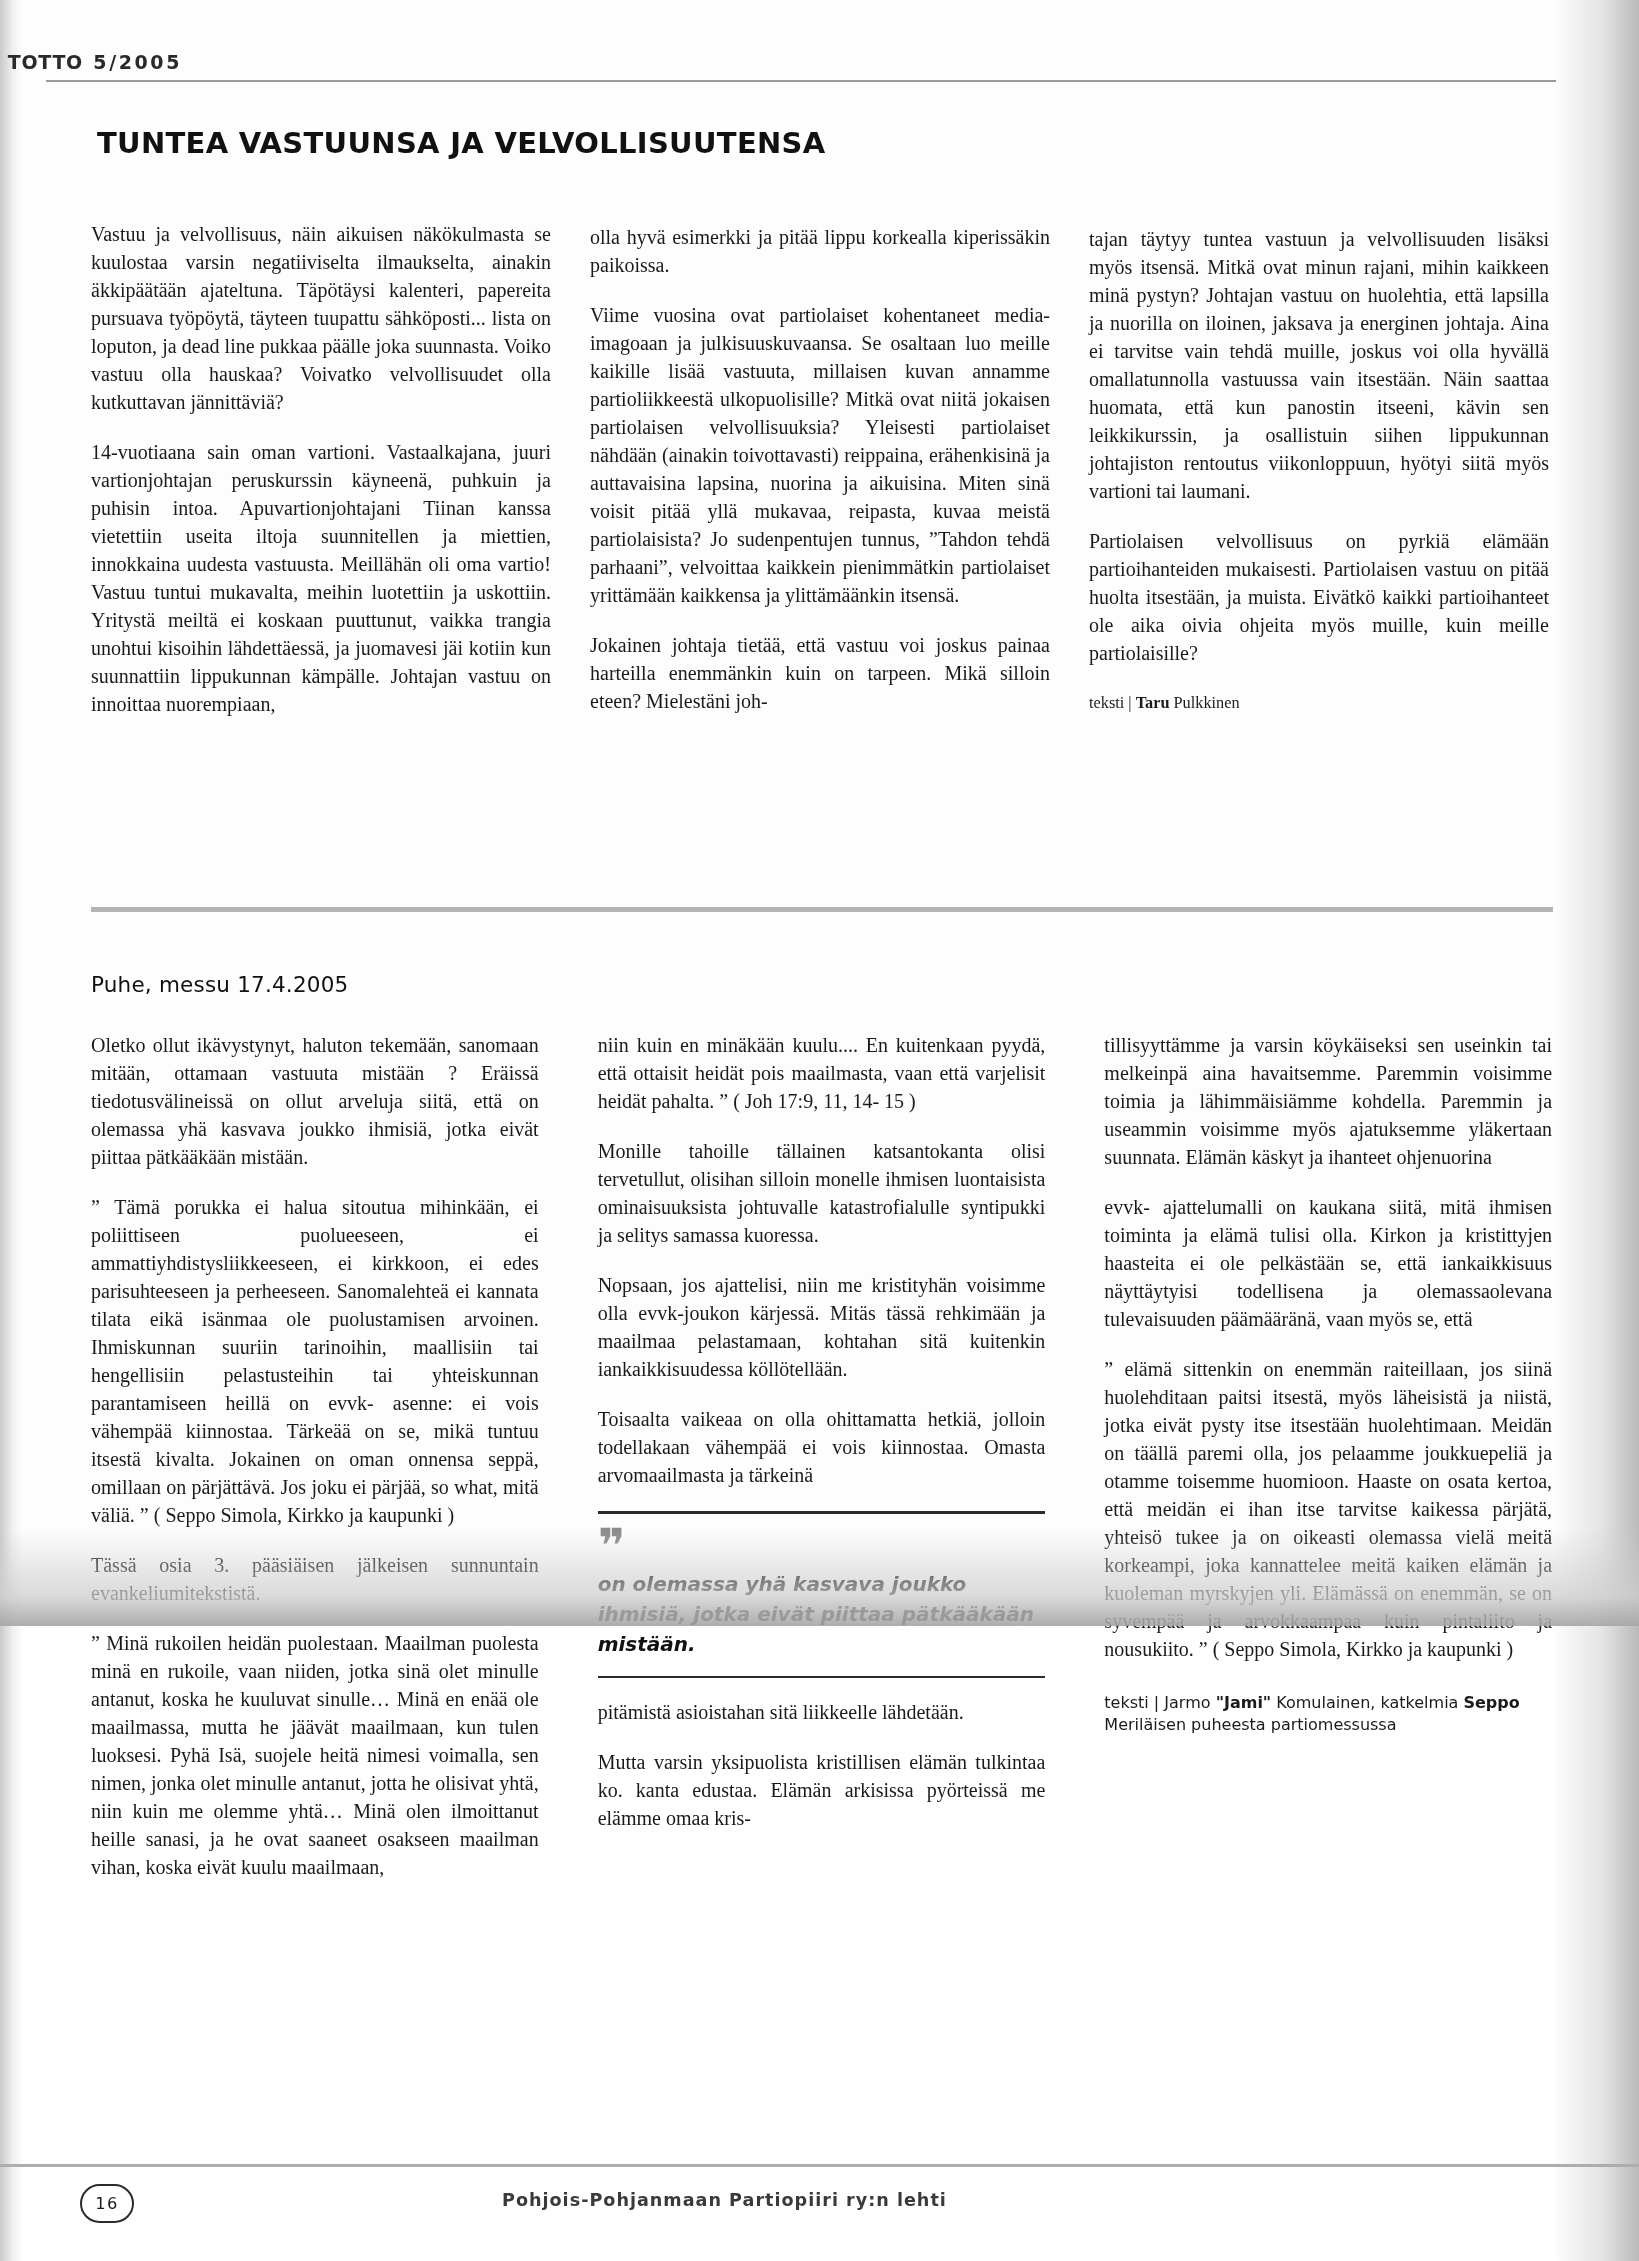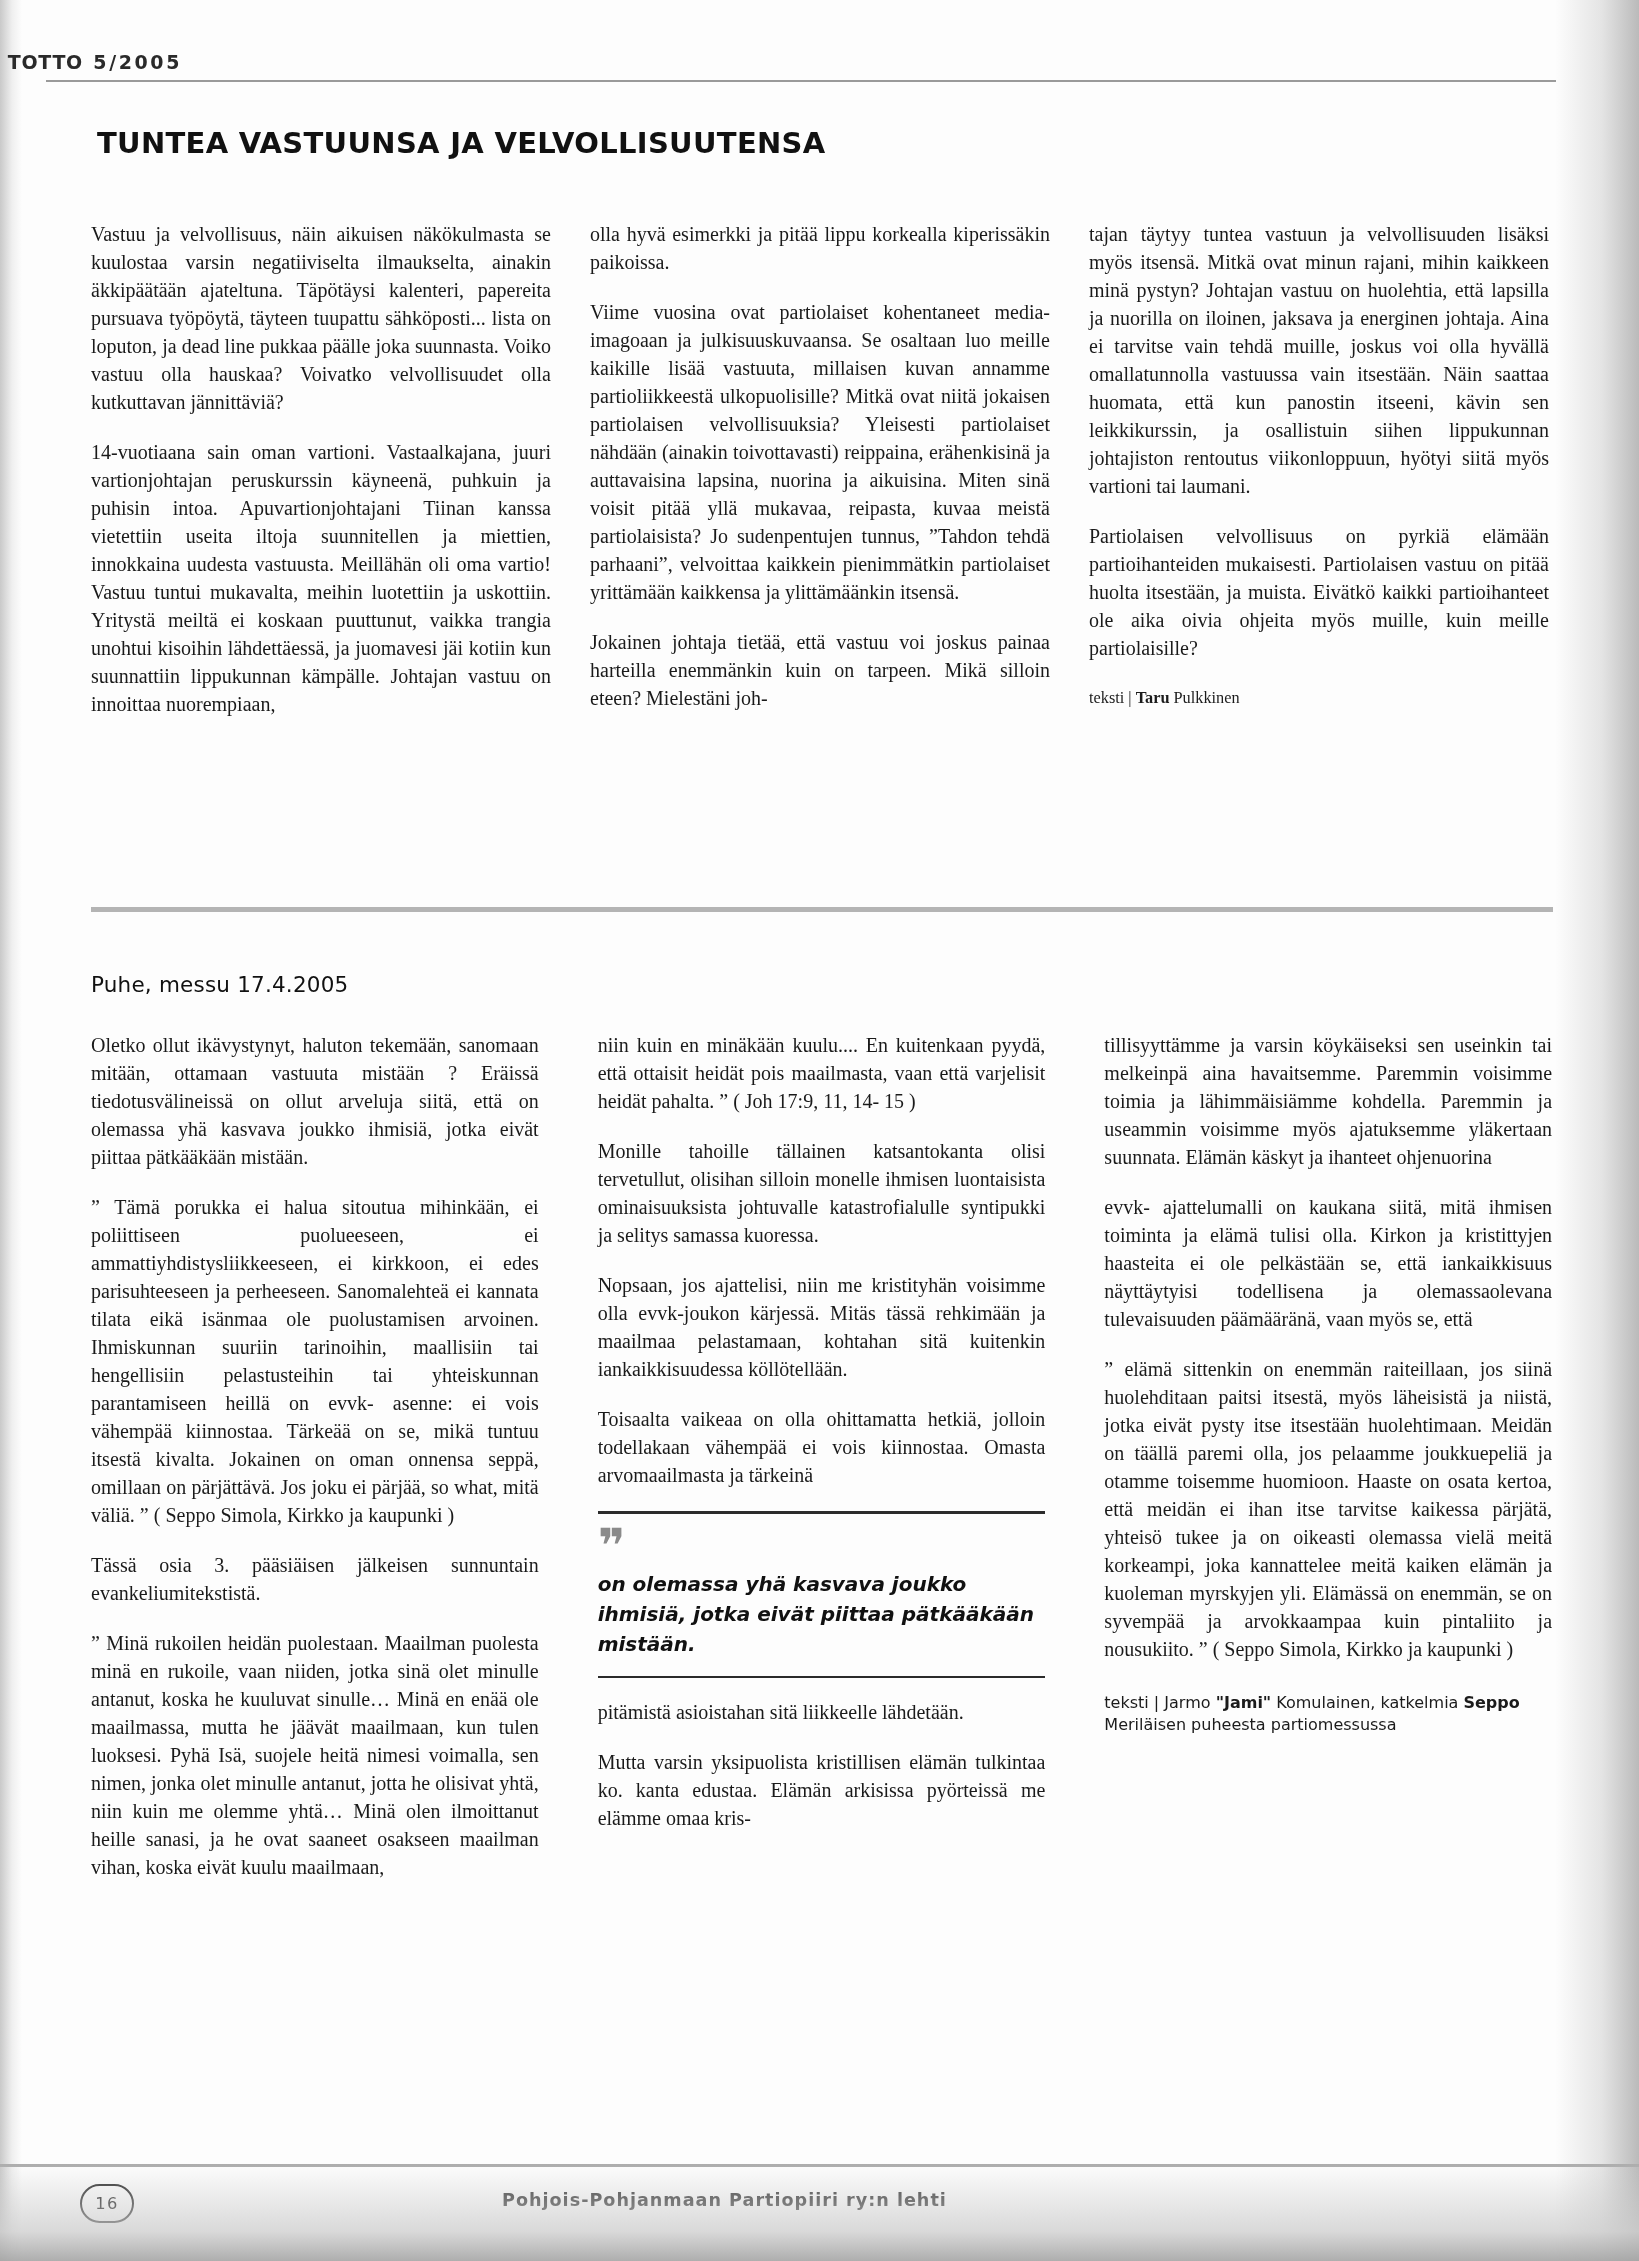--- a/index.html
+++ b/index.html
@@ -12,21 +12,21 @@
     height: 2261px;
     font-family: "Liberation Serif", serif;
     color: #1a1a1a;
     position: relative;
     overflow: hidden;
   }
   .page {
     position: absolute;
     left: 0; top: 0;
     width: 1640px;
-    height: 2261px;
+    height: 1626px;
     background: #fdfdfd;
   }
   
   .scan-left-shade {
     position: absolute;
     left: 0; top: 0;
     width: 22px; height: 2261px;
     background: linear-gradient(to right, #c9c9c9 0%, #efefef 55%, #fdfdfd 100%);
   }
   .scan-right-shade {
@@ -88,20 +88,21 @@
     user-select: none;
   }
   
   .top-cols {
     position: absolute;
     left: 91px;
     top: 220px;
     width: 1461px;
     display: flex;
     gap: 39px;
+    align-items: center;
   }
   .col {
     width: 460px;
   }
   p.body {
     margin: 0 0 22px 0;
     font-size: 20px;
     line-height: 28px;
     text-align: justify;
     hyphens: auto;

